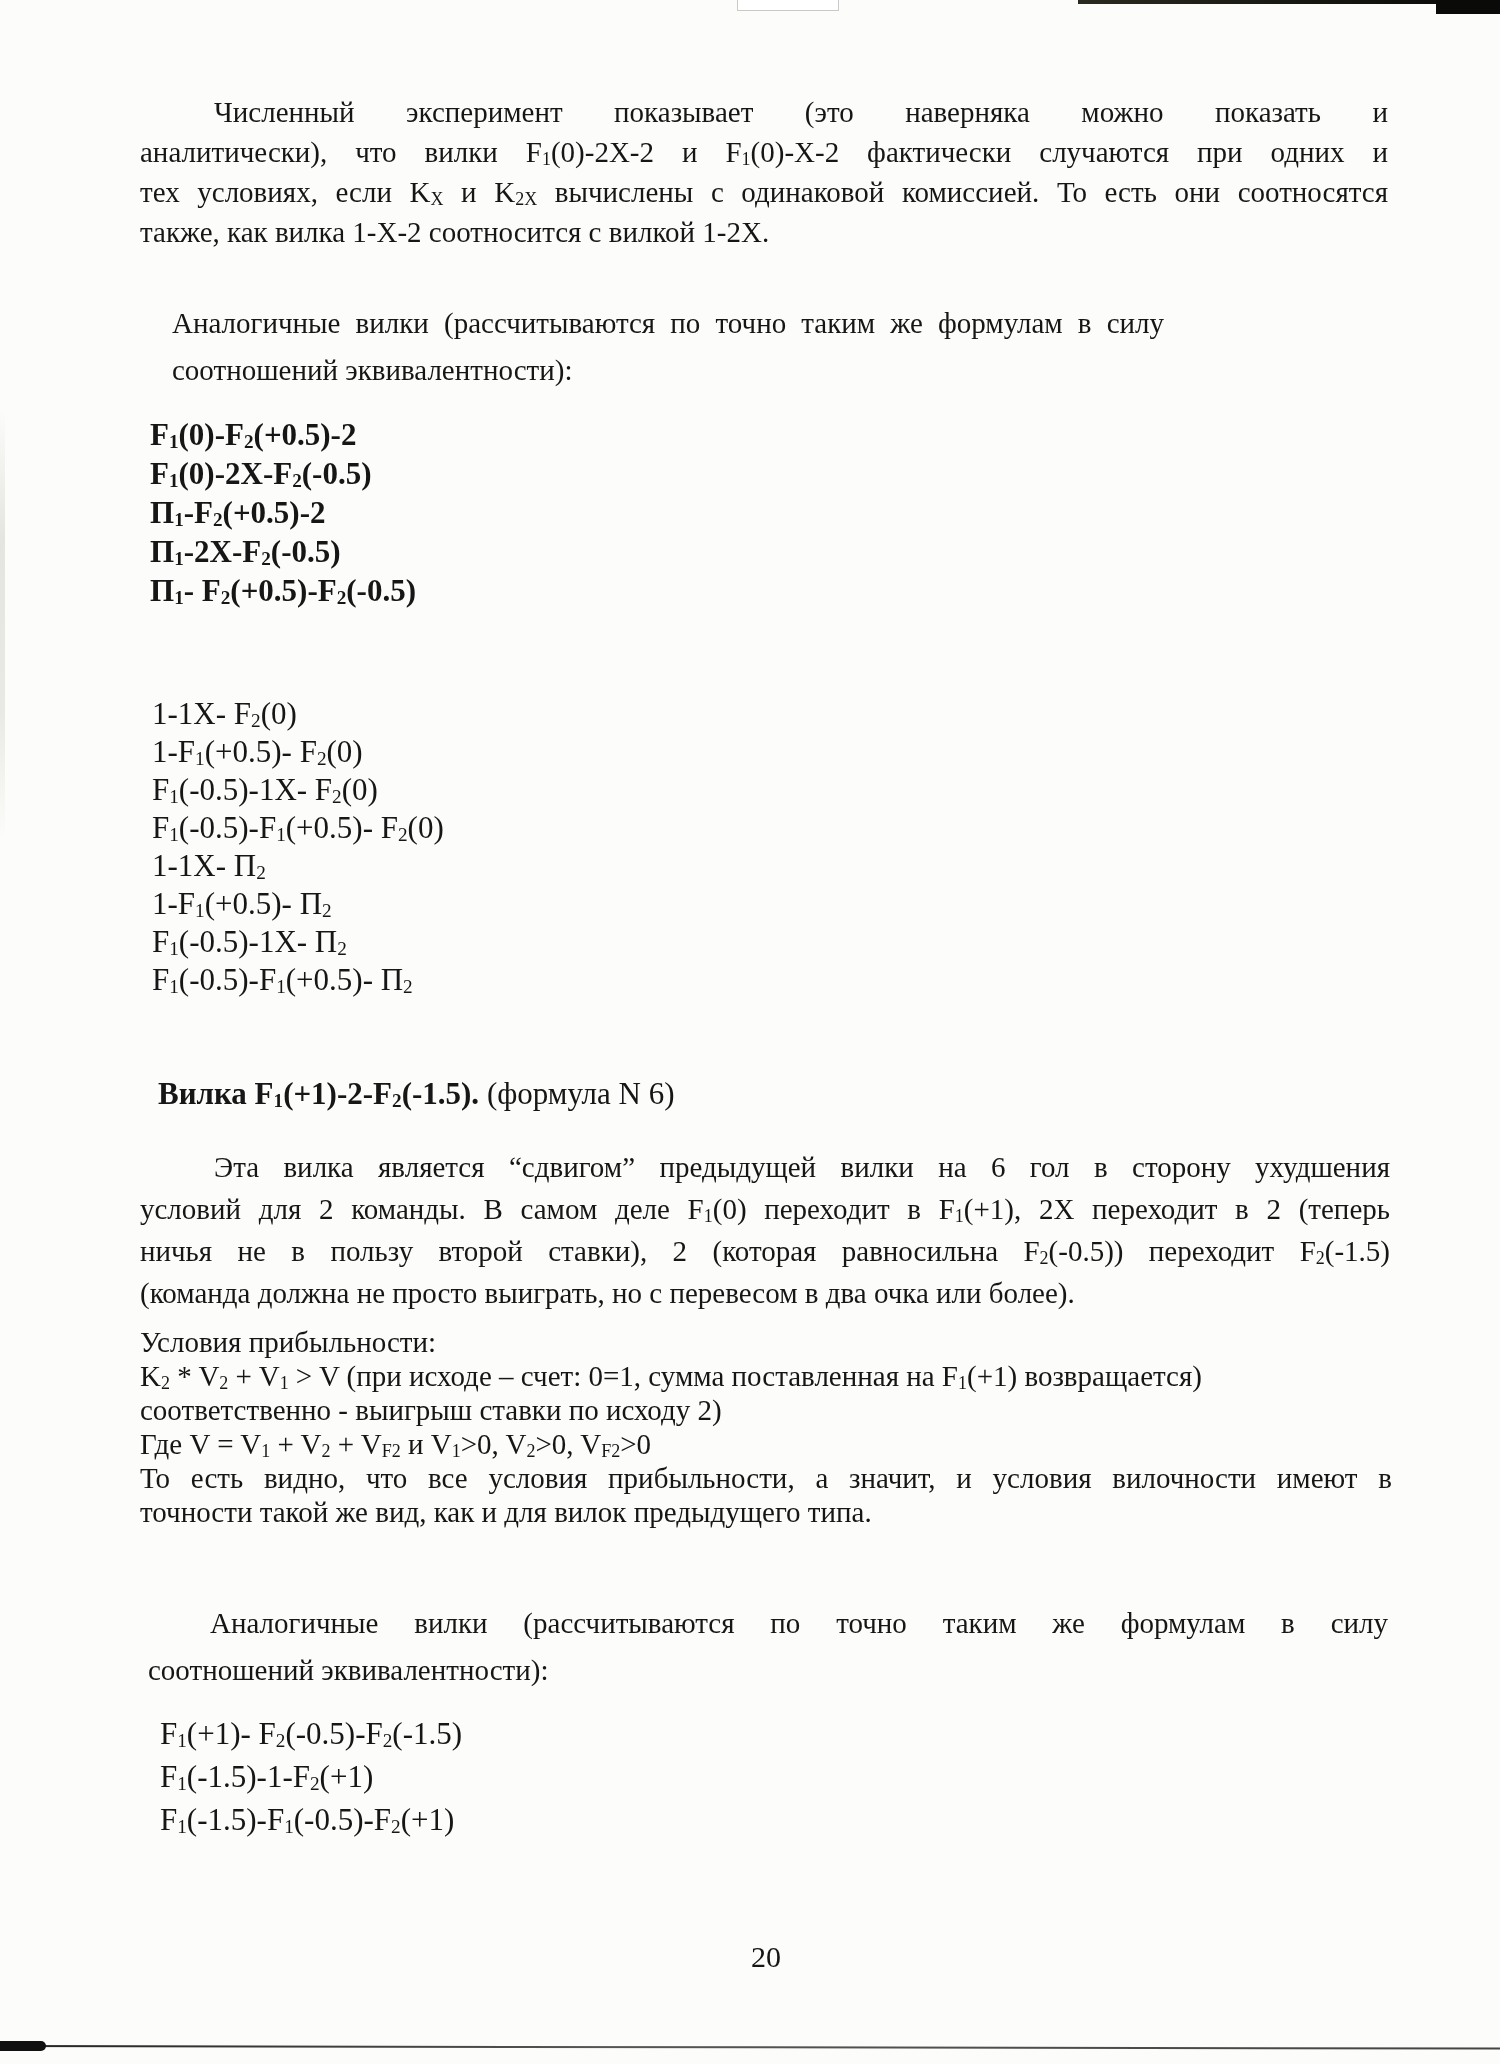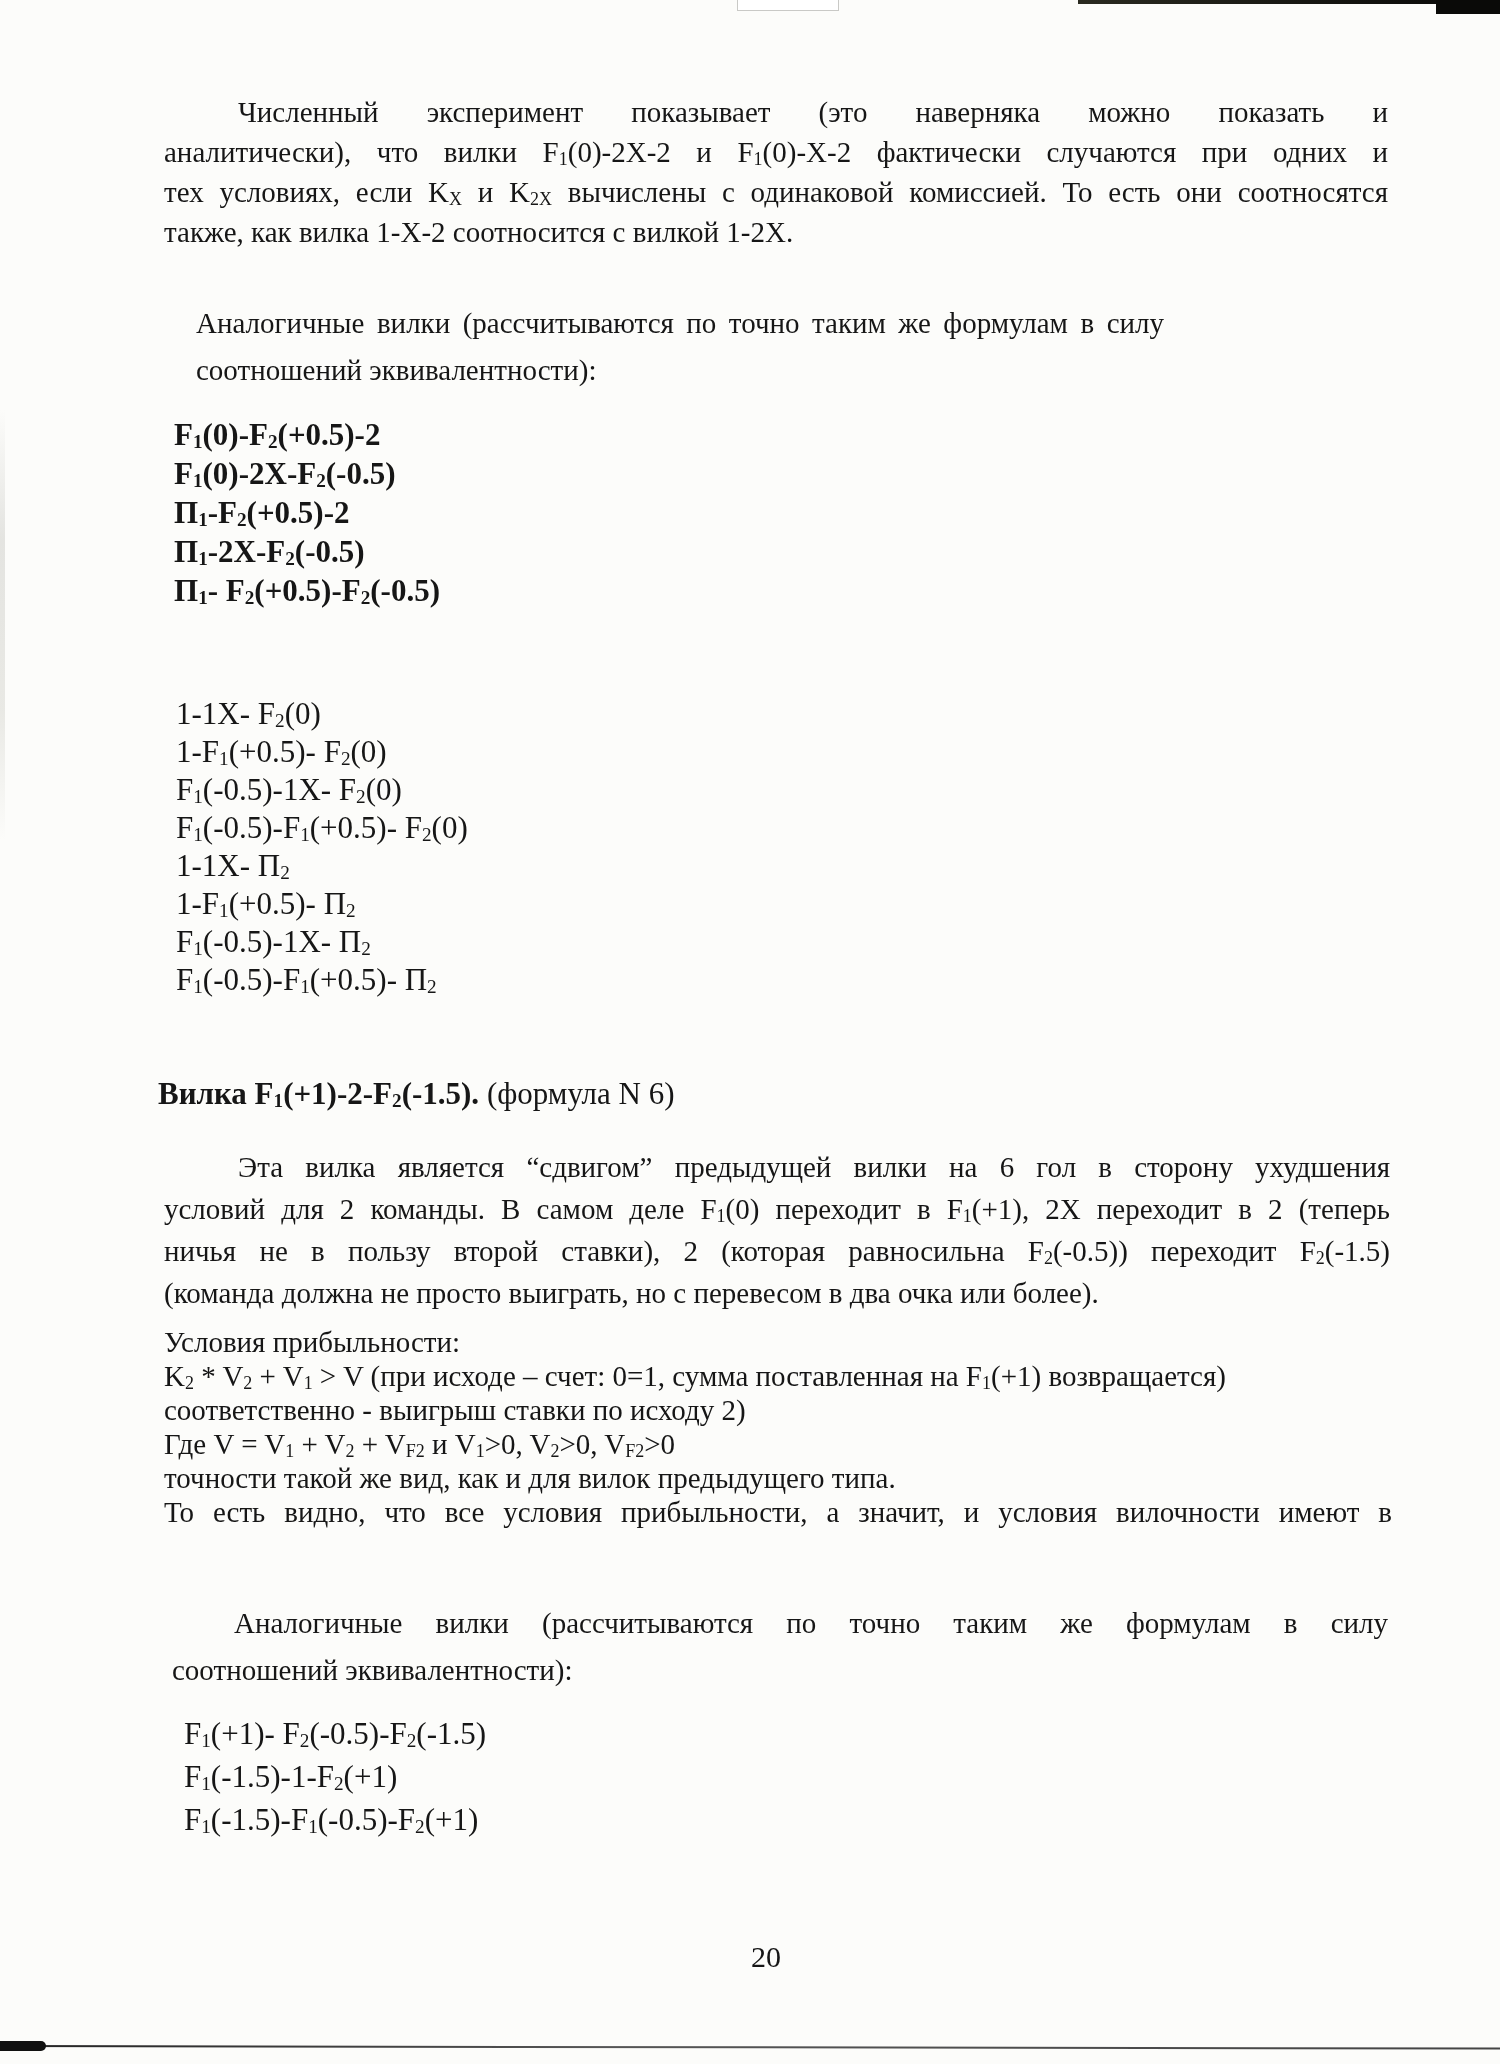--- a/index.html
+++ b/index.html
@@ -6,21 +6,21 @@
   .page{
     position:relative;
     width:1500px;height:2064px;
     background:#fcfcfa;
     overflow:hidden;
     font-family:"Liberation Serif","DejaVu Serif",serif;
     color:#161616;
   }
   .p{position:absolute;}
   .body-text{font-size:29px;line-height:40px;}
-  .ln{text-align:left;margin-left:24px;}
+  .ln{text-align:left;}
   .st{text-align:justify;text-align-last:justify;}
   .ind{padding-left:74px;}
   .ind2{padding-left:62px;}
   .fl{font-size:31px;}
   .lhA{line-height:39px;}
   .lhB{line-height:38px;}
   .lhC{line-height:43px;}
   .lh42{line-height:42px;}
   .lh34{line-height:34px;}
   .lh47{line-height:47px;}
@@ -95,22 +95,22 @@
       <div class="ln st">ничья не в пользу второй ставки), 2 (которая равносильна F<sub>2</sub>(-0.5)) переходит F<sub>2</sub>(-1.5)</div>
       <div class="ln">(команда должна не просто выиграть, но с перевесом в два очка или более).</div>
     </div>
 
   <div class="p body-text lh34" style="top:1325px;left:140px;width:1252px;">
 
   <div class="ln">Условия прибыльности:</div>
       <div class="ln">K<sub>2</sub> * V<sub>2</sub> + V<sub>1</sub> &gt; V (при исходе – счет: 0=1, сумма поставленная на F<sub>1</sub>(+1) возвращается)</div>
       <div class="ln">соответственно - выигрыш ставки по исходу 2)</div>
       <div class="ln">Где V = V<sub>1</sub> + V<sub>2</sub> + V<sub>F2</sub> и V<sub>1</sub>&gt;0, V<sub>2</sub>&gt;0, V<sub>F2</sub>&gt;0</div>
+      <div class="ln st">То есть видно, что все условия прибыльности, а значит, и условия вилочности имеют в</div>
       <div class="ln">точности такой же вид, как и для вилок предыдущего типа.</div>
-      <div class="ln st">То есть видно, что все условия прибыльности, а значит, и условия вилочности имеют в</div>
     </div>
 
   <div class="p body-text lh47" style="top:1600px;left:148px;width:1240px;">
 
   <div class="ln st ind2">Аналогичные вилки (рассчитываются по точно таким же формулам в силу</div>
       <div class="ln">соотношений эквивалентности):</div>
     </div>
 
   <div class="p fl lhC" style="top:1712px;left:160px;width:900px;">
 

